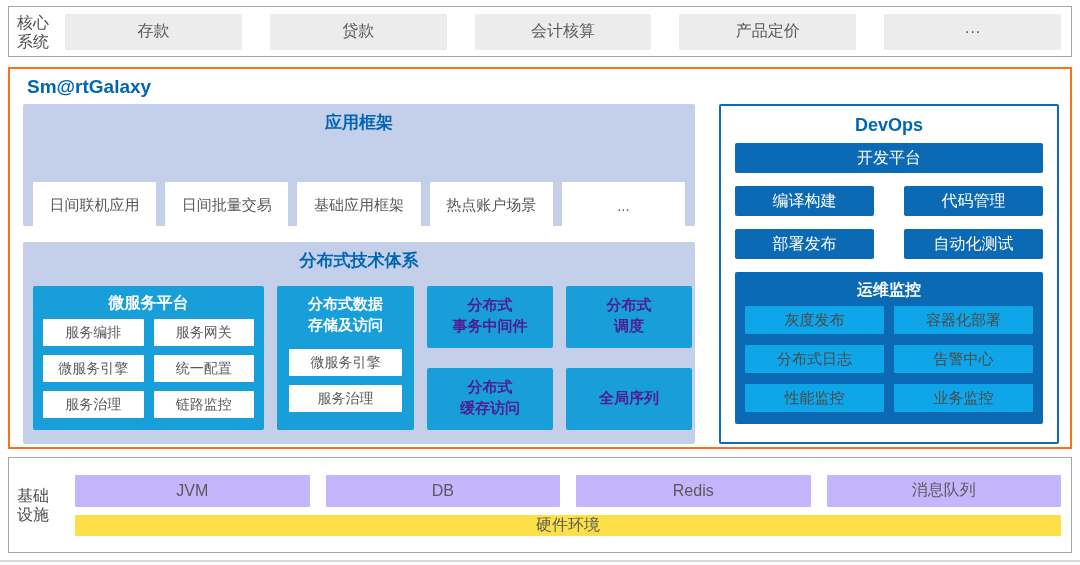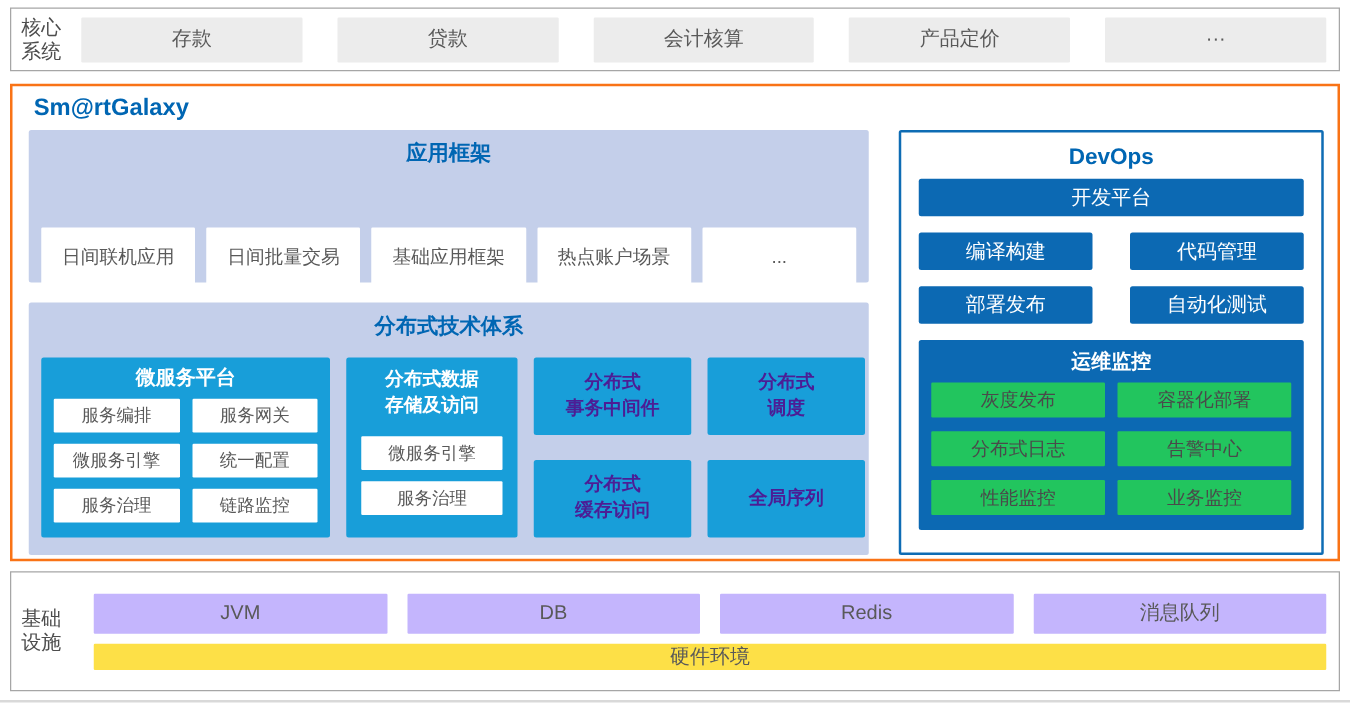--- a/index.html
+++ b/index.html
@@ -105,21 +105,21 @@
   .blue-box.wide { margin-top: 4px; }
   .two-col { display: flex; gap: 30px; margin-top: 13px; }
   .two-col .blue-box { flex: 1; }
   .ops-panel {
     margin-top: 13px; height: 152px; background: #0c69b3; border-radius: 2px;
     padding: 4px 10px 9px;
   }
   .ops-title { color: #ffffff; font-weight: bold; text-align: center; font-size: 16px; line-height: 27px; }
   .ops-grid { display: grid; grid-template-columns: 1fr 1fr; gap: 11px 10px; margin-top: 3px; }
   .ops-grid .ops-box {
-    height: 28px; background: #22c55e; color: #4a4a4a; font-size: 15px; border-radius: 1px;
+    height: 28px; background: #0ea5e9; color: #4a4a4a; font-size: 15px; border-radius: 1px;
   }
 
   
   .bar.infra { margin-top: 8px; height: 96px; padding: 8px 10px 8px 8px; }
   .infra-content { flex: 1; display: flex; flex-direction: column; gap: 8px; margin-left: 10px; }
   .infra-row { display: flex; gap: 16px; }
   .infra-row .gray-box { height: 32px; background: #c4b5fd; }
   .gray-box.hw { height: 34px; background: #fde047; color: #595959; font-size: 16px; }
 
   .bottom-line { margin: 7px 0 0; height: 2px; background: #d9d9d9; width: 1080px; }

